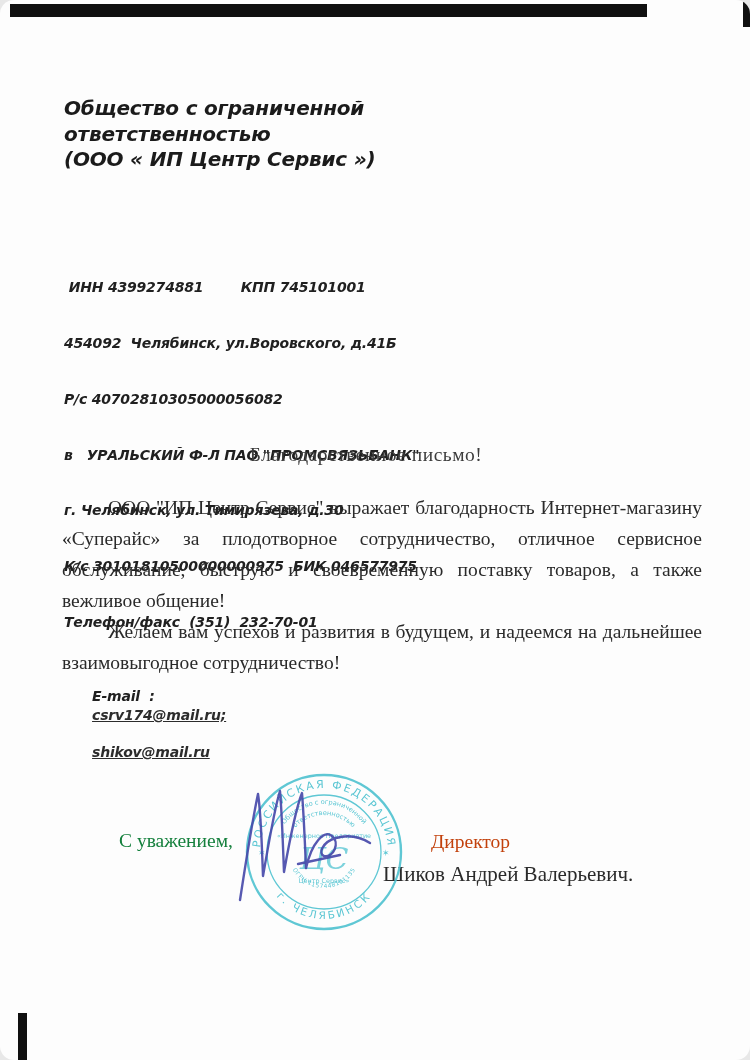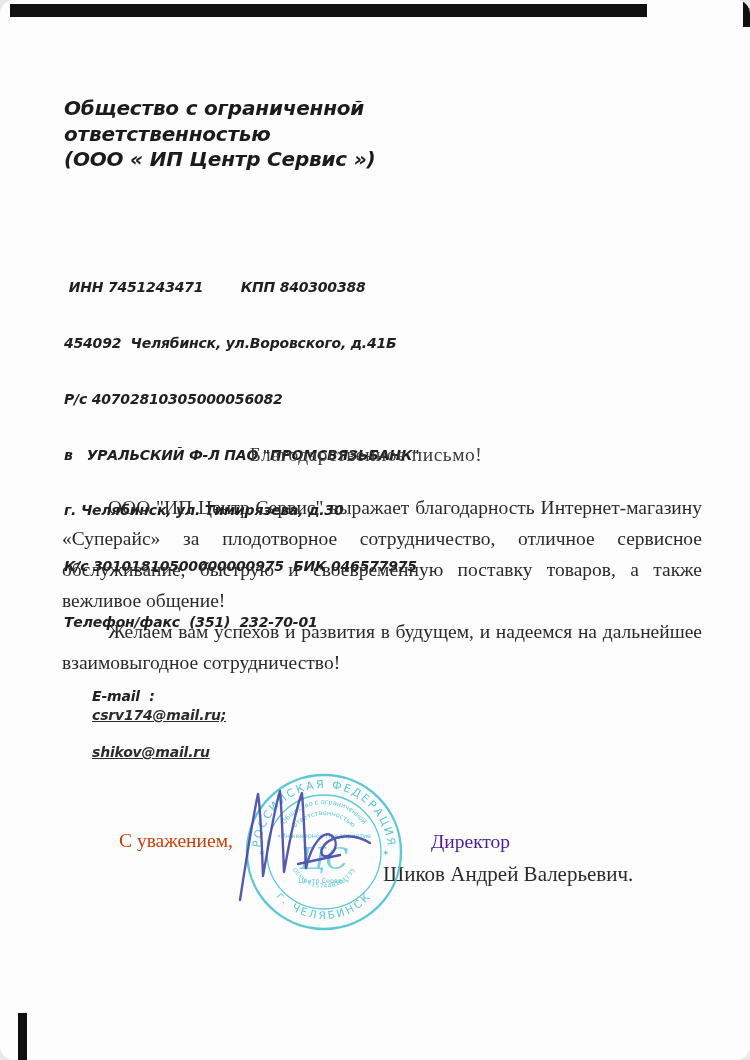--- a/index.html
+++ b/index.html
@@ -42,22 +42,22 @@
 
   
   .body-text{
     position:absolute;left:62px;top:492px;width:640px;
     font-size:19.5px;line-height:31px;color:#2a2a2a;
     text-align:justify;
   }
   .body-text p{margin:0;text-indent:46px;}
 
   
-  .closing-regards{position:absolute;left:119px;top:830px;font-size:19.5px;color:#c2410c;}
-  .closing-position{position:absolute;left:431px;top:831px;font-size:19.5px;color:#4c1d95;}
+  .closing-regards{position:absolute;left:119px;top:830px;font-size:19.5px;color:#15803d;}
+  .closing-position{position:absolute;left:431px;top:831px;font-size:19.5px;color:#c2410c;}
   .closing-name{position:absolute;left:383px;top:862px;font-size:21px;color:#2a2a2a;}
 
   .stamp-svg{position:absolute;left:238px;top:766px;width:172px;height:172px;}
   .signature-svg{position:absolute;left:222px;top:778px;width:160px;height:132px;}
 </style>
 </head>
 <body>
 
 <div class="page">
 
@@ -65,21 +65,21 @@
   <div class="artifact bar-top-right"></div>
   <div class="artifact bar-bottom-left"></div>
 
   <div class="letterhead">
     <div>Общество с ограниченной</div>
     <div>ответственностью</div>
     <div>(ООО « ИП Центр Сервис »)</div>
   </div>
 
   <div class="details">
-    <div> ИНН 7451243471        КПП 840300388</div>
+    <div> ИНН 4399274881        КПП 745101001</div>
     <div>454092  Челябинск, ул.Воровского, д.41Б</div>
     <div>Р/с 40702810305000056082</div>
     <div>в   УРАЛЬСКИЙ Ф-Л ПАО "ПРОМСВЯЗЬБАНК"</div>
     <div>г. Челябинск, ул. Тимирязева, д.30</div>
     <div>К/с 30101810500000000975  БИК 046577975</div>
     <div>Телефон/факс  (351)  232-70-01</div>
     <div>
       <span>E-mail  : </span>
       <span class="email-link">csrv174@mail.ru;</span>
       <span class="email-sep"></span>

